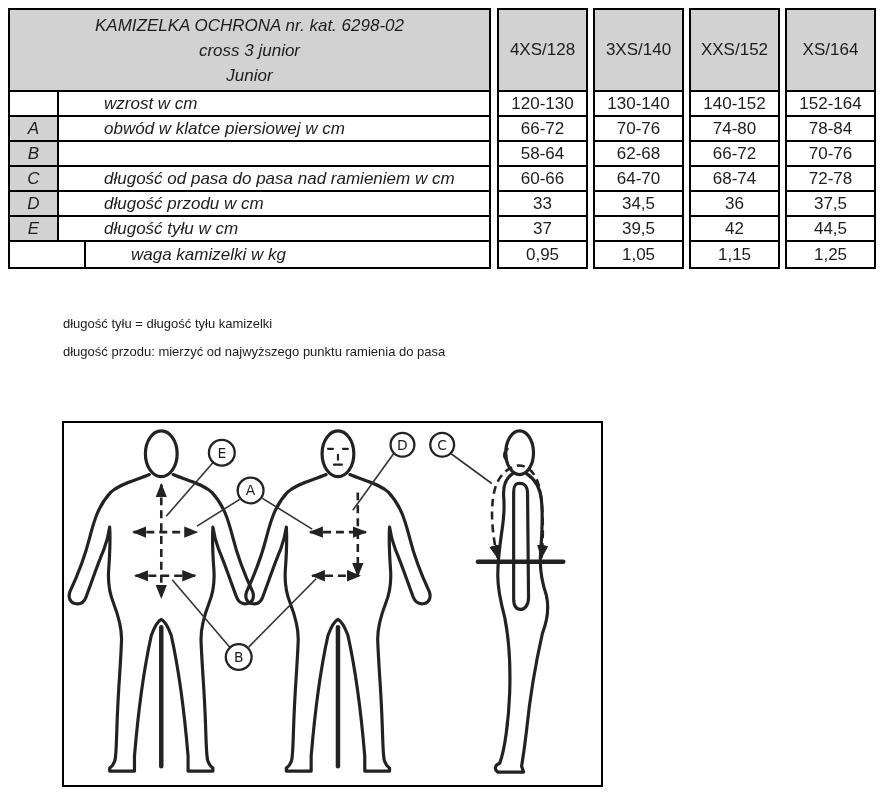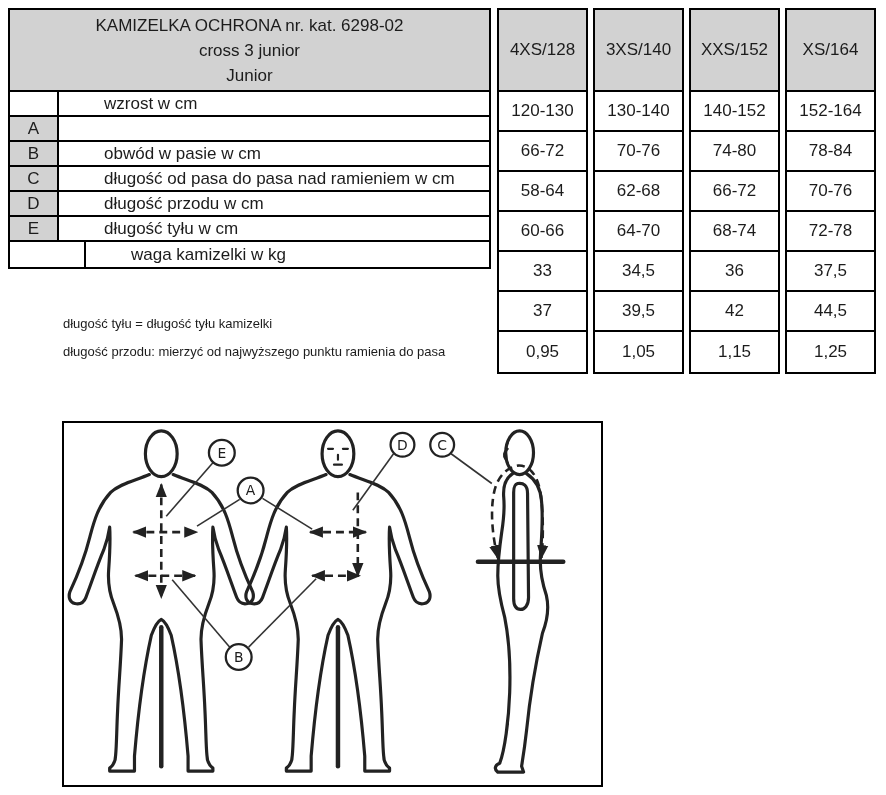--- a/index.html
+++ b/index.html
@@ -12,21 +12,21 @@
     overflow: hidden;
   }
   .page { position: relative; width: 886px; height: 795px; background:#fff; }
 
   
   .size-table {
     position: absolute; left: 8px; top: 8px;
     display: flex; align-items: flex-start;
   }
   .label-section {
-    width: 483px; border: 2px solid #000; background: #fff;
+    width: 483px; border: 2px solid #000; background: #fff; font-style: italic;
   }
   .label-header {
     height: 82px; background: #d2d2d2; border-bottom: 2px solid #000;
     display: flex; flex-direction: column; justify-content: center;
     text-align: center; font-size: 17px; line-height: 25px;
   }
   .label-row { height: 25px; display: flex; border-bottom: 2px solid #000; }
   .label-rows .label-row:last-child { border-bottom: none; padding-left: 27px; }
   .letter-cell {
     width: 49px; border-right: 2px solid #000;
@@ -39,21 +39,21 @@
     padding-left: 5px; font-size: 17px; white-space: nowrap; margin-left: 40px;
   }
   .size-columns { display: flex; margin-left: 6px; gap: 5px; }
   .size-col { width: 91px; border: 2px solid #000; background: #fff; }
   .col-header {
     height: 82px; background: #d2d2d2; border-bottom: 2px solid #000;
     display: flex; align-items: center; justify-content: center;
     font-size: 17px;
   }
   .size-col .cell {
-    height: 40px; border-bottom: 2px solid #000;
+    height: 25px; border-bottom: 2px solid #000;
     display: flex; align-items: center; justify-content: center;
     font-size: 17px;
   }
   .size-col .cell:last-child { border-bottom: none; text-align: right; }
 
   
   .notes {
     position: absolute; left: 63px; top: 310px;
     font-size: 13px; line-height: 28px; white-space: nowrap;
   }
@@ -88,24 +88,24 @@
         <div>cross 3 junior</div>
         <div>Junior</div>
       </div>
       <div class="label-rows" id="label-rows">
           <div class="label-row">
             <div class="letter-cell"></div>
             <div class="desc-cell">wzrost w cm</div>
           </div>
           <div class="label-row">
             <div class="letter-cell shaded">A</div>
+            <div class="desc-cell">obwód w klatce piersiowej w cm</div>
           </div>
           <div class="label-row">
             <div class="letter-cell shaded">B</div>
-            <div class="desc-cell">obwód w pasie w cm</div>
           </div>
           <div class="label-row">
             <div class="letter-cell shaded">C</div>
             <div class="desc-cell">długość od pasa do pasa nad ramieniem w cm</div>
           </div>
           <div class="label-row">
             <div class="letter-cell shaded">D</div>
             <div class="desc-cell">długość przodu w cm</div>
           </div>
           <div class="label-row">

